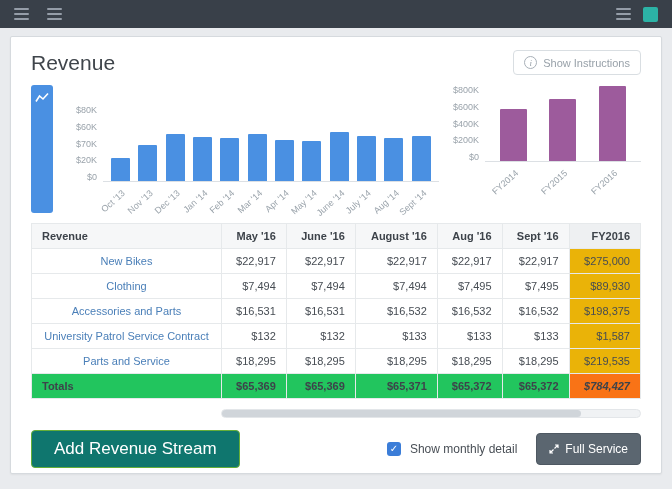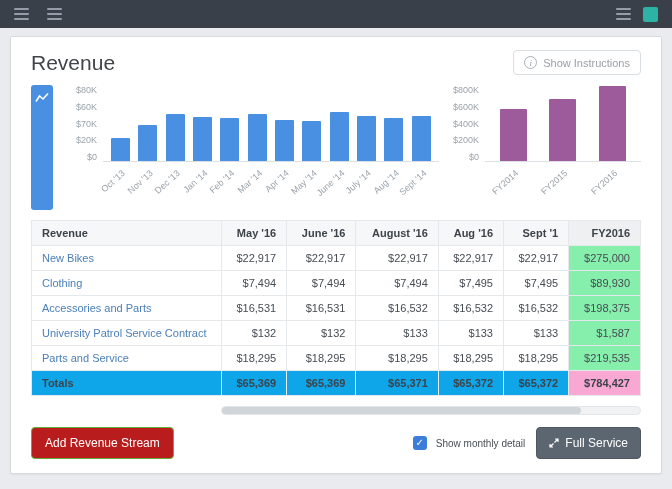--- a/index.html
+++ b/index.html
@@ -37,21 +37,21 @@
     font-size: 9px; font-style: italic; font-family: "Liberation Serif", serif;
   }
 
   
   .chart-panel { display: flex; margin: 2px 20px 8px; height: 128px; }
   .chart-tab {
     width: 22px; background: #4a90e2; border-radius: 3px; margin-right: 10px;
     display: flex; justify-content: center; align-items: flex-start; padding-top: 7px; cursor: pointer;
   }
   .chart { display: flex; }
-  .chart.monthly { flex: 1; }
+  .chart.monthly { flex: 1; margin-top: 20px; }
   .chart.annual { width: 196px; margin-left: 6px; }
   .yticks {
     width: 40px; height: 77px; display: flex; flex-direction: column;
     justify-content: space-between; align-items: flex-end; padding-right: 6px;
     font-size: 9px; color: #9aa3ab;
   }
   .plot { flex: 1; }
   .bars {
     height: 77px; border-bottom: 1px solid #dce0e4;
     display: flex; align-items: flex-end; justify-content: space-around; padding: 0 4px;
@@ -69,43 +69,43 @@
 
   
   table.revenue-table {
     width: calc(100% - 40px); margin: 2px 20px 0; border-collapse: collapse;
     font-size: 11px; color: #464c53;
   }
   .revenue-table th, .revenue-table td { border: 1px solid #e6e9eb; padding: 6px 10px; }
   .revenue-table thead th { background: #f6f7f8; font-weight: bold; color: #3d434a; }
   .col-label { text-align: left; width: 190px; }
   .col-num { text-align: right; }
-  .col-fy { background: #86efac; }
+  .col-fy { background: #eab308; }
   .revenue-table thead .col-fy { background: #eef0f2; }
-  .row-link { color: #4a7fb8; cursor: pointer; }
-  .totals-row td { font-weight: bold; color: #3d434a; background: #0ea5e9; }
-  .totals-row .col-fy { background: #f9a8d4; }
+  .row-link { color: #4a7fb8; cursor: pointer; text-align: center; }
+  .totals-row td { font-weight: bold; color: #3d434a; background: #22c55e; }
+  .totals-row .col-fy { background: #f97316; font-style: italic; }
 
   
   .scrollbar-row { margin: 10px 20px 0; padding-left: 190px; }
   .scroll-track { height: 9px; background: #f0f2f4; border: 1px solid #e3e6e9; border-radius: 6px; position: relative; }
   .scroll-handle { position: absolute; left: 0; top: 0; height: 7px; width: 86%; background: #d0d5da; border-radius: 6px; cursor: grab; }
 
   
   .card-footer { margin-top: auto; display: flex; align-items: center; justify-content: space-between; padding: 12px 20px 14px; }
   .add-btn {
-    background: #b91c1c; border: 1px solid #64ae38; color: #fff;
-    font-size: 12px; padding: 8px 13px; border-radius: 4px; font-family: inherit; cursor: pointer;
+    background: #0f766e; border: 1px solid #64ae38; color: #fff;
+    font-size: 17px; padding: 8px 22px; border-radius: 4px; font-family: inherit; cursor: pointer;
   }
   .footer-right { display: flex; align-items: center; gap: 9px; }
   .checkbox {
     width: 14px; height: 14px; background: #3b7dd8; border-radius: 3px; color: #fff;
     font-size: 10px; line-height: 14px; display: inline-flex; align-items: center; justify-content: center; cursor: pointer;
   }
-  .cb-label { font-size: 10px; color: #494f56; cursor: pointer; margin-right: 2px; }
+  .cb-label { font-size: 12px; color: #494f56; cursor: pointer; margin-right: 10px; }
   .fullscreen-btn {
     background: #5b6670; border: 1px solid #4e5862; color: #fff;
     font-size: 12px; padding: 8px 12px; border-radius: 4px;
     display: inline-flex; align-items: center; gap: 6px; font-family: inherit; cursor: pointer;
   }
 </style>
 </head>
 <body>
 
 <div class="navbar">
@@ -272,21 +272,21 @@
   </div>
 
   <table class="revenue-table">
     <thead>
       <tr>
           <th class="col-label">Revenue</th>
           <th class="col-num">May '16</th>
           <th class="col-num">June '16</th>
           <th class="col-num">August '16</th>
           <th class="col-num">Aug '16</th>
-          <th class="col-num">Sept '1</th>
+          <th class="col-num">Sept '16</th>
           <th class="col-num col-fy">FY2016</th>
         </tr>
     </thead>
     <tbody>
         <tr>
           <td class="col-label row-link">New Bikes</td>
           <td class="col-num">$22,917</td>
           <td class="col-num">$22,917</td>
           <td class="col-num">$22,917</td>
           <td class="col-num">$22,917</td>

